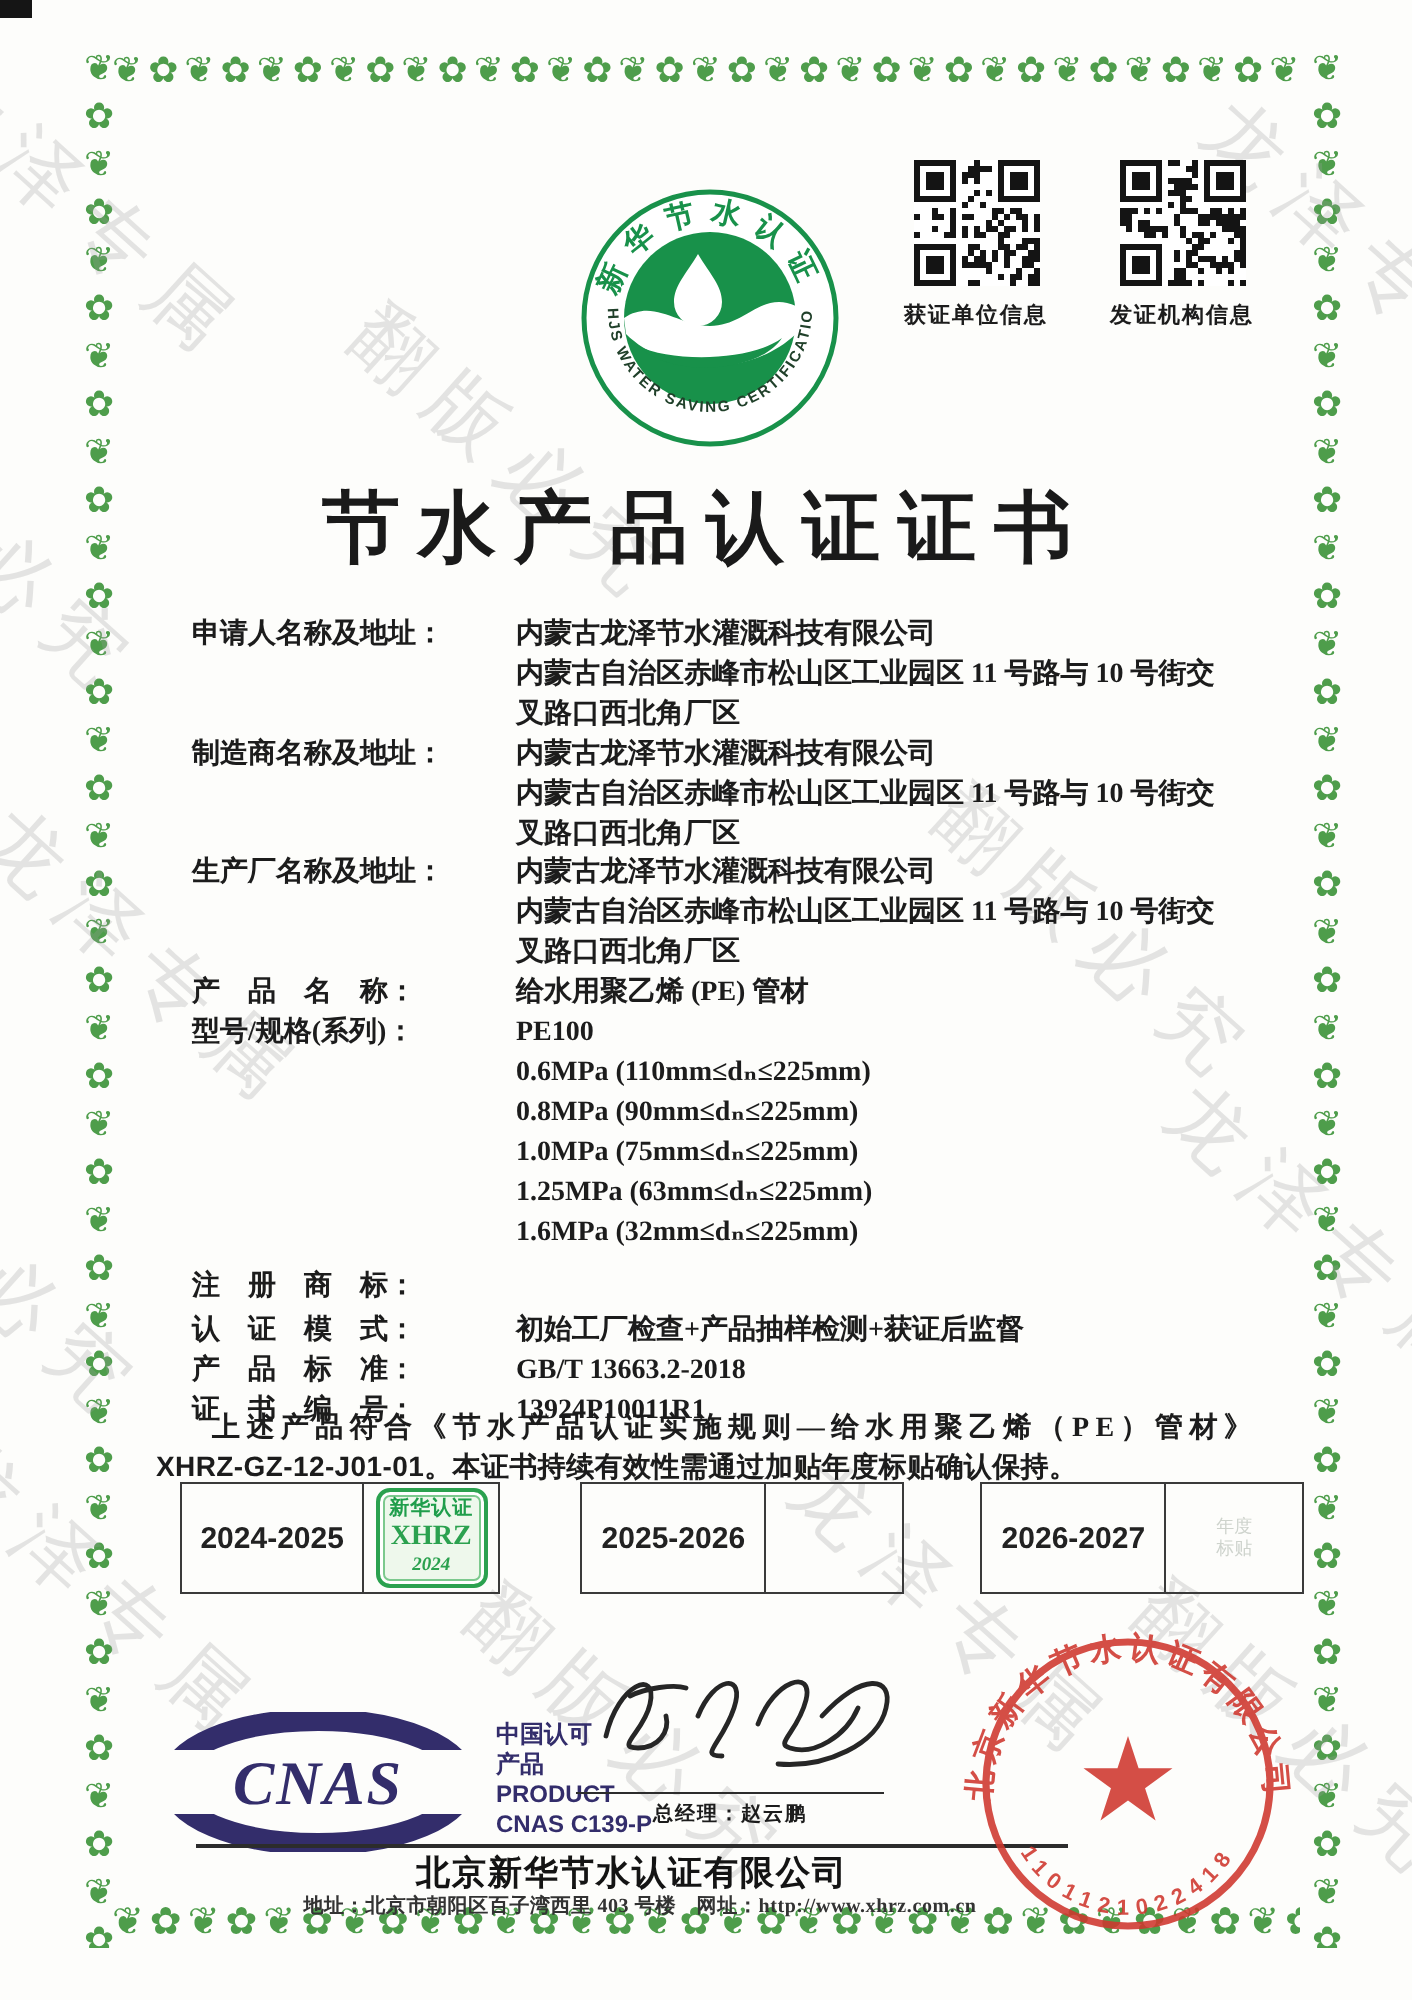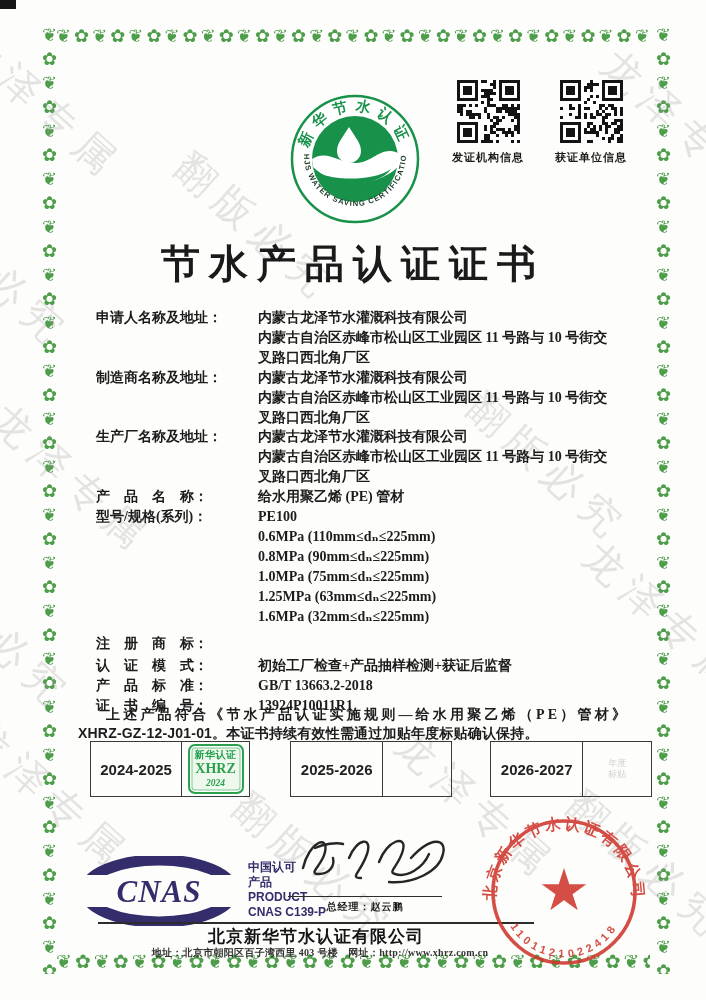--- a/index.html
+++ b/index.html
@@ -95,20 +95,136 @@
   <span class="wm w5">翻版必究</span>
   <span class="wm w6">龙泽专属</span>
   <span class="wm w7">龙泽专属</span>
   <span class="wm w8">龙泽专属</span>
   <span class="wm w9">翻版必究</span>
   <span class="wm w10">龙泽专属</span>
   <span class="wm w11">翻版必究</span>
   <span class="wm w12">翻版必究</span>
 
   <div class="qr-wrap">
+    <div class="qr-item">
+      <div class="qr-box" id="qr2"><svg width="63" height="63" shape-rendering="crispEdges">
+            <rect x="30" y="0" width="3" height="3" fill="#141414"></rect>
+            <rect x="27" y="3" width="3" height="3" fill="#141414"></rect>
+            <rect x="30" y="3" width="3" height="3" fill="#141414"></rect>
+            <rect x="33" y="3" width="3" height="3" fill="#141414"></rect>
+            <rect x="36" y="3" width="3" height="3" fill="#141414"></rect>
+            <rect x="24" y="6" width="3" height="3" fill="#141414"></rect>
+            <rect x="27" y="6" width="3" height="3" fill="#141414"></rect>
+            <rect x="30" y="6" width="3" height="3" fill="#141414"></rect>
+            <rect x="24" y="9" width="3" height="3" fill="#141414"></rect>
+            <rect x="30" y="9" width="3" height="3" fill="#141414"></rect>
+            <rect x="30" y="15" width="3" height="3" fill="#141414"></rect>
+            <rect x="36" y="15" width="3" height="3" fill="#141414"></rect>
+            <rect x="27" y="18" width="3" height="3" fill="#141414"></rect>
+            <rect x="24" y="21" width="3" height="3" fill="#141414"></rect>
+            <rect x="33" y="21" width="3" height="3" fill="#141414"></rect>
+            <rect x="9" y="24" width="3" height="3" fill="#141414"></rect>
+            <rect x="18" y="24" width="3" height="3" fill="#141414"></rect>
+            <rect x="39" y="24" width="3" height="3" fill="#141414"></rect>
+            <rect x="42" y="24" width="3" height="3" fill="#141414"></rect>
+            <rect x="48" y="24" width="3" height="3" fill="#141414"></rect>
+            <rect x="51" y="24" width="3" height="3" fill="#141414"></rect>
+            <rect x="0" y="27" width="3" height="3" fill="#141414"></rect>
+            <rect x="9" y="27" width="3" height="3" fill="#141414"></rect>
+            <rect x="12" y="27" width="3" height="3" fill="#141414"></rect>
+            <rect x="18" y="27" width="3" height="3" fill="#141414"></rect>
+            <rect x="24" y="27" width="3" height="3" fill="#141414"></rect>
+            <rect x="27" y="27" width="3" height="3" fill="#141414"></rect>
+            <rect x="39" y="27" width="3" height="3" fill="#141414"></rect>
+            <rect x="45" y="27" width="3" height="3" fill="#141414"></rect>
+            <rect x="51" y="27" width="3" height="3" fill="#141414"></rect>
+            <rect x="54" y="27" width="3" height="3" fill="#141414"></rect>
+            <rect x="60" y="27" width="3" height="3" fill="#141414"></rect>
+            <rect x="18" y="30" width="3" height="3" fill="#141414"></rect>
+            <rect x="36" y="30" width="3" height="3" fill="#141414"></rect>
+            <rect x="42" y="30" width="3" height="3" fill="#141414"></rect>
+            <rect x="54" y="30" width="3" height="3" fill="#141414"></rect>
+            <rect x="60" y="30" width="3" height="3" fill="#141414"></rect>
+            <rect x="9" y="33" width="3" height="3" fill="#141414"></rect>
+            <rect x="18" y="33" width="3" height="3" fill="#141414"></rect>
+            <rect x="24" y="33" width="3" height="3" fill="#141414"></rect>
+            <rect x="30" y="33" width="3" height="3" fill="#141414"></rect>
+            <rect x="36" y="33" width="3" height="3" fill="#141414"></rect>
+            <rect x="39" y="33" width="3" height="3" fill="#141414"></rect>
+            <rect x="45" y="33" width="3" height="3" fill="#141414"></rect>
+            <rect x="48" y="33" width="3" height="3" fill="#141414"></rect>
+            <rect x="54" y="33" width="3" height="3" fill="#141414"></rect>
+            <rect x="60" y="33" width="3" height="3" fill="#141414"></rect>
+            <rect x="0" y="36" width="3" height="3" fill="#141414"></rect>
+            <rect x="15" y="36" width="3" height="3" fill="#141414"></rect>
+            <rect x="18" y="36" width="3" height="3" fill="#141414"></rect>
+            <rect x="24" y="36" width="3" height="3" fill="#141414"></rect>
+            <rect x="30" y="36" width="3" height="3" fill="#141414"></rect>
+            <rect x="33" y="36" width="3" height="3" fill="#141414"></rect>
+            <rect x="42" y="36" width="3" height="3" fill="#141414"></rect>
+            <rect x="45" y="36" width="3" height="3" fill="#141414"></rect>
+            <rect x="42" y="39" width="3" height="3" fill="#141414"></rect>
+            <rect x="54" y="39" width="3" height="3" fill="#141414"></rect>
+            <rect x="57" y="39" width="3" height="3" fill="#141414"></rect>
+            <rect x="60" y="39" width="3" height="3" fill="#141414"></rect>
+            <rect x="27" y="42" width="3" height="3" fill="#141414"></rect>
+            <rect x="30" y="42" width="3" height="3" fill="#141414"></rect>
+            <rect x="42" y="42" width="3" height="3" fill="#141414"></rect>
+            <rect x="45" y="42" width="3" height="3" fill="#141414"></rect>
+            <rect x="51" y="42" width="3" height="3" fill="#141414"></rect>
+            <rect x="54" y="42" width="3" height="3" fill="#141414"></rect>
+            <rect x="60" y="42" width="3" height="3" fill="#141414"></rect>
+            <rect x="27" y="45" width="3" height="3" fill="#141414"></rect>
+            <rect x="33" y="45" width="3" height="3" fill="#141414"></rect>
+            <rect x="39" y="45" width="3" height="3" fill="#141414"></rect>
+            <rect x="45" y="45" width="3" height="3" fill="#141414"></rect>
+            <rect x="48" y="45" width="3" height="3" fill="#141414"></rect>
+            <rect x="57" y="45" width="3" height="3" fill="#141414"></rect>
+            <rect x="60" y="45" width="3" height="3" fill="#141414"></rect>
+            <rect x="24" y="48" width="3" height="3" fill="#141414"></rect>
+            <rect x="30" y="48" width="3" height="3" fill="#141414"></rect>
+            <rect x="33" y="48" width="3" height="3" fill="#141414"></rect>
+            <rect x="39" y="48" width="3" height="3" fill="#141414"></rect>
+            <rect x="45" y="48" width="3" height="3" fill="#141414"></rect>
+            <rect x="54" y="48" width="3" height="3" fill="#141414"></rect>
+            <rect x="57" y="48" width="3" height="3" fill="#141414"></rect>
+            <rect x="60" y="48" width="3" height="3" fill="#141414"></rect>
+            <rect x="24" y="51" width="3" height="3" fill="#141414"></rect>
+            <rect x="27" y="51" width="3" height="3" fill="#141414"></rect>
+            <rect x="30" y="51" width="3" height="3" fill="#141414"></rect>
+            <rect x="33" y="51" width="3" height="3" fill="#141414"></rect>
+            <rect x="36" y="51" width="3" height="3" fill="#141414"></rect>
+            <rect x="45" y="51" width="3" height="3" fill="#141414"></rect>
+            <rect x="54" y="51" width="3" height="3" fill="#141414"></rect>
+            <rect x="57" y="51" width="3" height="3" fill="#141414"></rect>
+            <rect x="36" y="54" width="3" height="3" fill="#141414"></rect>
+            <rect x="51" y="54" width="3" height="3" fill="#141414"></rect>
+            <rect x="60" y="54" width="3" height="3" fill="#141414"></rect>
+            <rect x="42" y="57" width="3" height="3" fill="#141414"></rect>
+            <rect x="48" y="57" width="3" height="3" fill="#141414"></rect>
+            <rect x="51" y="57" width="3" height="3" fill="#141414"></rect>
+            <rect x="57" y="57" width="3" height="3" fill="#141414"></rect>
+            <rect x="60" y="57" width="3" height="3" fill="#141414"></rect>
+            <rect x="27" y="60" width="3" height="3" fill="#141414"></rect>
+            <rect x="30" y="60" width="3" height="3" fill="#141414"></rect>
+            <rect x="48" y="60" width="3" height="3" fill="#141414"></rect>
+            <rect x="57" y="60" width="3" height="3" fill="#141414"></rect>
+            <rect x="60" y="60" width="3" height="3" fill="#141414"></rect>
+            <rect x="0" y="0" width="21" height="21" fill="#141414"></rect>
+            <rect x="3" y="3" width="15" height="15" fill="#fff"></rect>
+            <rect x="6" y="6" width="9" height="9" fill="#141414"></rect>
+            <rect x="42" y="0" width="21" height="21" fill="#141414"></rect>
+            <rect x="45" y="3" width="15" height="15" fill="#fff"></rect>
+            <rect x="48" y="6" width="9" height="9" fill="#141414"></rect>
+            <rect x="0" y="42" width="21" height="21" fill="#141414"></rect>
+            <rect x="3" y="45" width="15" height="15" fill="#fff"></rect>
+            <rect x="6" y="48" width="9" height="9" fill="#141414"></rect>
+          </svg></div>
+      <div class="qr-label">获证单位信息</div>
+    </div>
     <div class="qr-item">
       <div class="qr-box" id="qr1"><svg width="63" height="63" shape-rendering="crispEdges">
             <rect x="24" y="0" width="3" height="3" fill="#141414"></rect>
             <rect x="27" y="0" width="3" height="3" fill="#141414"></rect>
             <rect x="36" y="0" width="3" height="3" fill="#141414"></rect>
             <rect x="33" y="3" width="3" height="3" fill="#141414"></rect>
             <rect x="36" y="3" width="3" height="3" fill="#141414"></rect>
             <rect x="36" y="6" width="3" height="3" fill="#141414"></rect>
             <rect x="24" y="9" width="3" height="3" fill="#141414"></rect>
             <rect x="27" y="9" width="3" height="3" fill="#141414"></rect>
@@ -226,136 +342,20 @@
             <rect x="6" y="6" width="9" height="9" fill="#141414"></rect>
             <rect x="42" y="0" width="21" height="21" fill="#141414"></rect>
             <rect x="45" y="3" width="15" height="15" fill="#fff"></rect>
             <rect x="48" y="6" width="9" height="9" fill="#141414"></rect>
             <rect x="0" y="42" width="21" height="21" fill="#141414"></rect>
             <rect x="3" y="45" width="15" height="15" fill="#fff"></rect>
             <rect x="6" y="48" width="9" height="9" fill="#141414"></rect>
           </svg></div>
       <div class="qr-label">发证机构信息</div>
     </div>
-    <div class="qr-item">
-      <div class="qr-box" id="qr2"><svg width="63" height="63" shape-rendering="crispEdges">
-            <rect x="30" y="0" width="3" height="3" fill="#141414"></rect>
-            <rect x="27" y="3" width="3" height="3" fill="#141414"></rect>
-            <rect x="30" y="3" width="3" height="3" fill="#141414"></rect>
-            <rect x="33" y="3" width="3" height="3" fill="#141414"></rect>
-            <rect x="36" y="3" width="3" height="3" fill="#141414"></rect>
-            <rect x="24" y="6" width="3" height="3" fill="#141414"></rect>
-            <rect x="27" y="6" width="3" height="3" fill="#141414"></rect>
-            <rect x="30" y="6" width="3" height="3" fill="#141414"></rect>
-            <rect x="24" y="9" width="3" height="3" fill="#141414"></rect>
-            <rect x="30" y="9" width="3" height="3" fill="#141414"></rect>
-            <rect x="30" y="15" width="3" height="3" fill="#141414"></rect>
-            <rect x="36" y="15" width="3" height="3" fill="#141414"></rect>
-            <rect x="27" y="18" width="3" height="3" fill="#141414"></rect>
-            <rect x="24" y="21" width="3" height="3" fill="#141414"></rect>
-            <rect x="33" y="21" width="3" height="3" fill="#141414"></rect>
-            <rect x="9" y="24" width="3" height="3" fill="#141414"></rect>
-            <rect x="18" y="24" width="3" height="3" fill="#141414"></rect>
-            <rect x="39" y="24" width="3" height="3" fill="#141414"></rect>
-            <rect x="42" y="24" width="3" height="3" fill="#141414"></rect>
-            <rect x="48" y="24" width="3" height="3" fill="#141414"></rect>
-            <rect x="51" y="24" width="3" height="3" fill="#141414"></rect>
-            <rect x="0" y="27" width="3" height="3" fill="#141414"></rect>
-            <rect x="9" y="27" width="3" height="3" fill="#141414"></rect>
-            <rect x="12" y="27" width="3" height="3" fill="#141414"></rect>
-            <rect x="18" y="27" width="3" height="3" fill="#141414"></rect>
-            <rect x="24" y="27" width="3" height="3" fill="#141414"></rect>
-            <rect x="27" y="27" width="3" height="3" fill="#141414"></rect>
-            <rect x="39" y="27" width="3" height="3" fill="#141414"></rect>
-            <rect x="45" y="27" width="3" height="3" fill="#141414"></rect>
-            <rect x="51" y="27" width="3" height="3" fill="#141414"></rect>
-            <rect x="54" y="27" width="3" height="3" fill="#141414"></rect>
-            <rect x="60" y="27" width="3" height="3" fill="#141414"></rect>
-            <rect x="18" y="30" width="3" height="3" fill="#141414"></rect>
-            <rect x="36" y="30" width="3" height="3" fill="#141414"></rect>
-            <rect x="42" y="30" width="3" height="3" fill="#141414"></rect>
-            <rect x="54" y="30" width="3" height="3" fill="#141414"></rect>
-            <rect x="60" y="30" width="3" height="3" fill="#141414"></rect>
-            <rect x="9" y="33" width="3" height="3" fill="#141414"></rect>
-            <rect x="18" y="33" width="3" height="3" fill="#141414"></rect>
-            <rect x="24" y="33" width="3" height="3" fill="#141414"></rect>
-            <rect x="30" y="33" width="3" height="3" fill="#141414"></rect>
-            <rect x="36" y="33" width="3" height="3" fill="#141414"></rect>
-            <rect x="39" y="33" width="3" height="3" fill="#141414"></rect>
-            <rect x="45" y="33" width="3" height="3" fill="#141414"></rect>
-            <rect x="48" y="33" width="3" height="3" fill="#141414"></rect>
-            <rect x="54" y="33" width="3" height="3" fill="#141414"></rect>
-            <rect x="60" y="33" width="3" height="3" fill="#141414"></rect>
-            <rect x="0" y="36" width="3" height="3" fill="#141414"></rect>
-            <rect x="15" y="36" width="3" height="3" fill="#141414"></rect>
-            <rect x="18" y="36" width="3" height="3" fill="#141414"></rect>
-            <rect x="24" y="36" width="3" height="3" fill="#141414"></rect>
-            <rect x="30" y="36" width="3" height="3" fill="#141414"></rect>
-            <rect x="33" y="36" width="3" height="3" fill="#141414"></rect>
-            <rect x="42" y="36" width="3" height="3" fill="#141414"></rect>
-            <rect x="45" y="36" width="3" height="3" fill="#141414"></rect>
-            <rect x="42" y="39" width="3" height="3" fill="#141414"></rect>
-            <rect x="54" y="39" width="3" height="3" fill="#141414"></rect>
-            <rect x="57" y="39" width="3" height="3" fill="#141414"></rect>
-            <rect x="60" y="39" width="3" height="3" fill="#141414"></rect>
-            <rect x="27" y="42" width="3" height="3" fill="#141414"></rect>
-            <rect x="30" y="42" width="3" height="3" fill="#141414"></rect>
-            <rect x="42" y="42" width="3" height="3" fill="#141414"></rect>
-            <rect x="45" y="42" width="3" height="3" fill="#141414"></rect>
-            <rect x="51" y="42" width="3" height="3" fill="#141414"></rect>
-            <rect x="54" y="42" width="3" height="3" fill="#141414"></rect>
-            <rect x="60" y="42" width="3" height="3" fill="#141414"></rect>
-            <rect x="27" y="45" width="3" height="3" fill="#141414"></rect>
-            <rect x="33" y="45" width="3" height="3" fill="#141414"></rect>
-            <rect x="39" y="45" width="3" height="3" fill="#141414"></rect>
-            <rect x="45" y="45" width="3" height="3" fill="#141414"></rect>
-            <rect x="48" y="45" width="3" height="3" fill="#141414"></rect>
-            <rect x="57" y="45" width="3" height="3" fill="#141414"></rect>
-            <rect x="60" y="45" width="3" height="3" fill="#141414"></rect>
-            <rect x="24" y="48" width="3" height="3" fill="#141414"></rect>
-            <rect x="30" y="48" width="3" height="3" fill="#141414"></rect>
-            <rect x="33" y="48" width="3" height="3" fill="#141414"></rect>
-            <rect x="39" y="48" width="3" height="3" fill="#141414"></rect>
-            <rect x="45" y="48" width="3" height="3" fill="#141414"></rect>
-            <rect x="54" y="48" width="3" height="3" fill="#141414"></rect>
-            <rect x="57" y="48" width="3" height="3" fill="#141414"></rect>
-            <rect x="60" y="48" width="3" height="3" fill="#141414"></rect>
-            <rect x="24" y="51" width="3" height="3" fill="#141414"></rect>
-            <rect x="27" y="51" width="3" height="3" fill="#141414"></rect>
-            <rect x="30" y="51" width="3" height="3" fill="#141414"></rect>
-            <rect x="33" y="51" width="3" height="3" fill="#141414"></rect>
-            <rect x="36" y="51" width="3" height="3" fill="#141414"></rect>
-            <rect x="45" y="51" width="3" height="3" fill="#141414"></rect>
-            <rect x="54" y="51" width="3" height="3" fill="#141414"></rect>
-            <rect x="57" y="51" width="3" height="3" fill="#141414"></rect>
-            <rect x="36" y="54" width="3" height="3" fill="#141414"></rect>
-            <rect x="51" y="54" width="3" height="3" fill="#141414"></rect>
-            <rect x="60" y="54" width="3" height="3" fill="#141414"></rect>
-            <rect x="42" y="57" width="3" height="3" fill="#141414"></rect>
-            <rect x="48" y="57" width="3" height="3" fill="#141414"></rect>
-            <rect x="51" y="57" width="3" height="3" fill="#141414"></rect>
-            <rect x="57" y="57" width="3" height="3" fill="#141414"></rect>
-            <rect x="60" y="57" width="3" height="3" fill="#141414"></rect>
-            <rect x="27" y="60" width="3" height="3" fill="#141414"></rect>
-            <rect x="30" y="60" width="3" height="3" fill="#141414"></rect>
-            <rect x="48" y="60" width="3" height="3" fill="#141414"></rect>
-            <rect x="57" y="60" width="3" height="3" fill="#141414"></rect>
-            <rect x="60" y="60" width="3" height="3" fill="#141414"></rect>
-            <rect x="0" y="0" width="21" height="21" fill="#141414"></rect>
-            <rect x="3" y="3" width="15" height="15" fill="#fff"></rect>
-            <rect x="6" y="6" width="9" height="9" fill="#141414"></rect>
-            <rect x="42" y="0" width="21" height="21" fill="#141414"></rect>
-            <rect x="45" y="3" width="15" height="15" fill="#fff"></rect>
-            <rect x="48" y="6" width="9" height="9" fill="#141414"></rect>
-            <rect x="0" y="42" width="21" height="21" fill="#141414"></rect>
-            <rect x="3" y="45" width="15" height="15" fill="#fff"></rect>
-            <rect x="6" y="48" width="9" height="9" fill="#141414"></rect>
-          </svg></div>
-      <div class="qr-label">获证单位信息</div>
-    </div>
   </div>
 
   <div class="logo">
     <svg width="132" height="132" viewBox="0 0 132 132">
       <defs>
         <path id="arcTop" d="M 18,66 A 48,48 0 0 1 114,66"></path>
         <path id="arcBot" d="M 15,62 A 51,51 0 0 0 117,62"></path>
       </defs>
       <circle cx="66" cy="66" r="63" fill="#fff" stroke="#18914a" stroke-width="2.5"></circle>
       <circle cx="66" cy="66" r="43" fill="#18914a"></circle>

